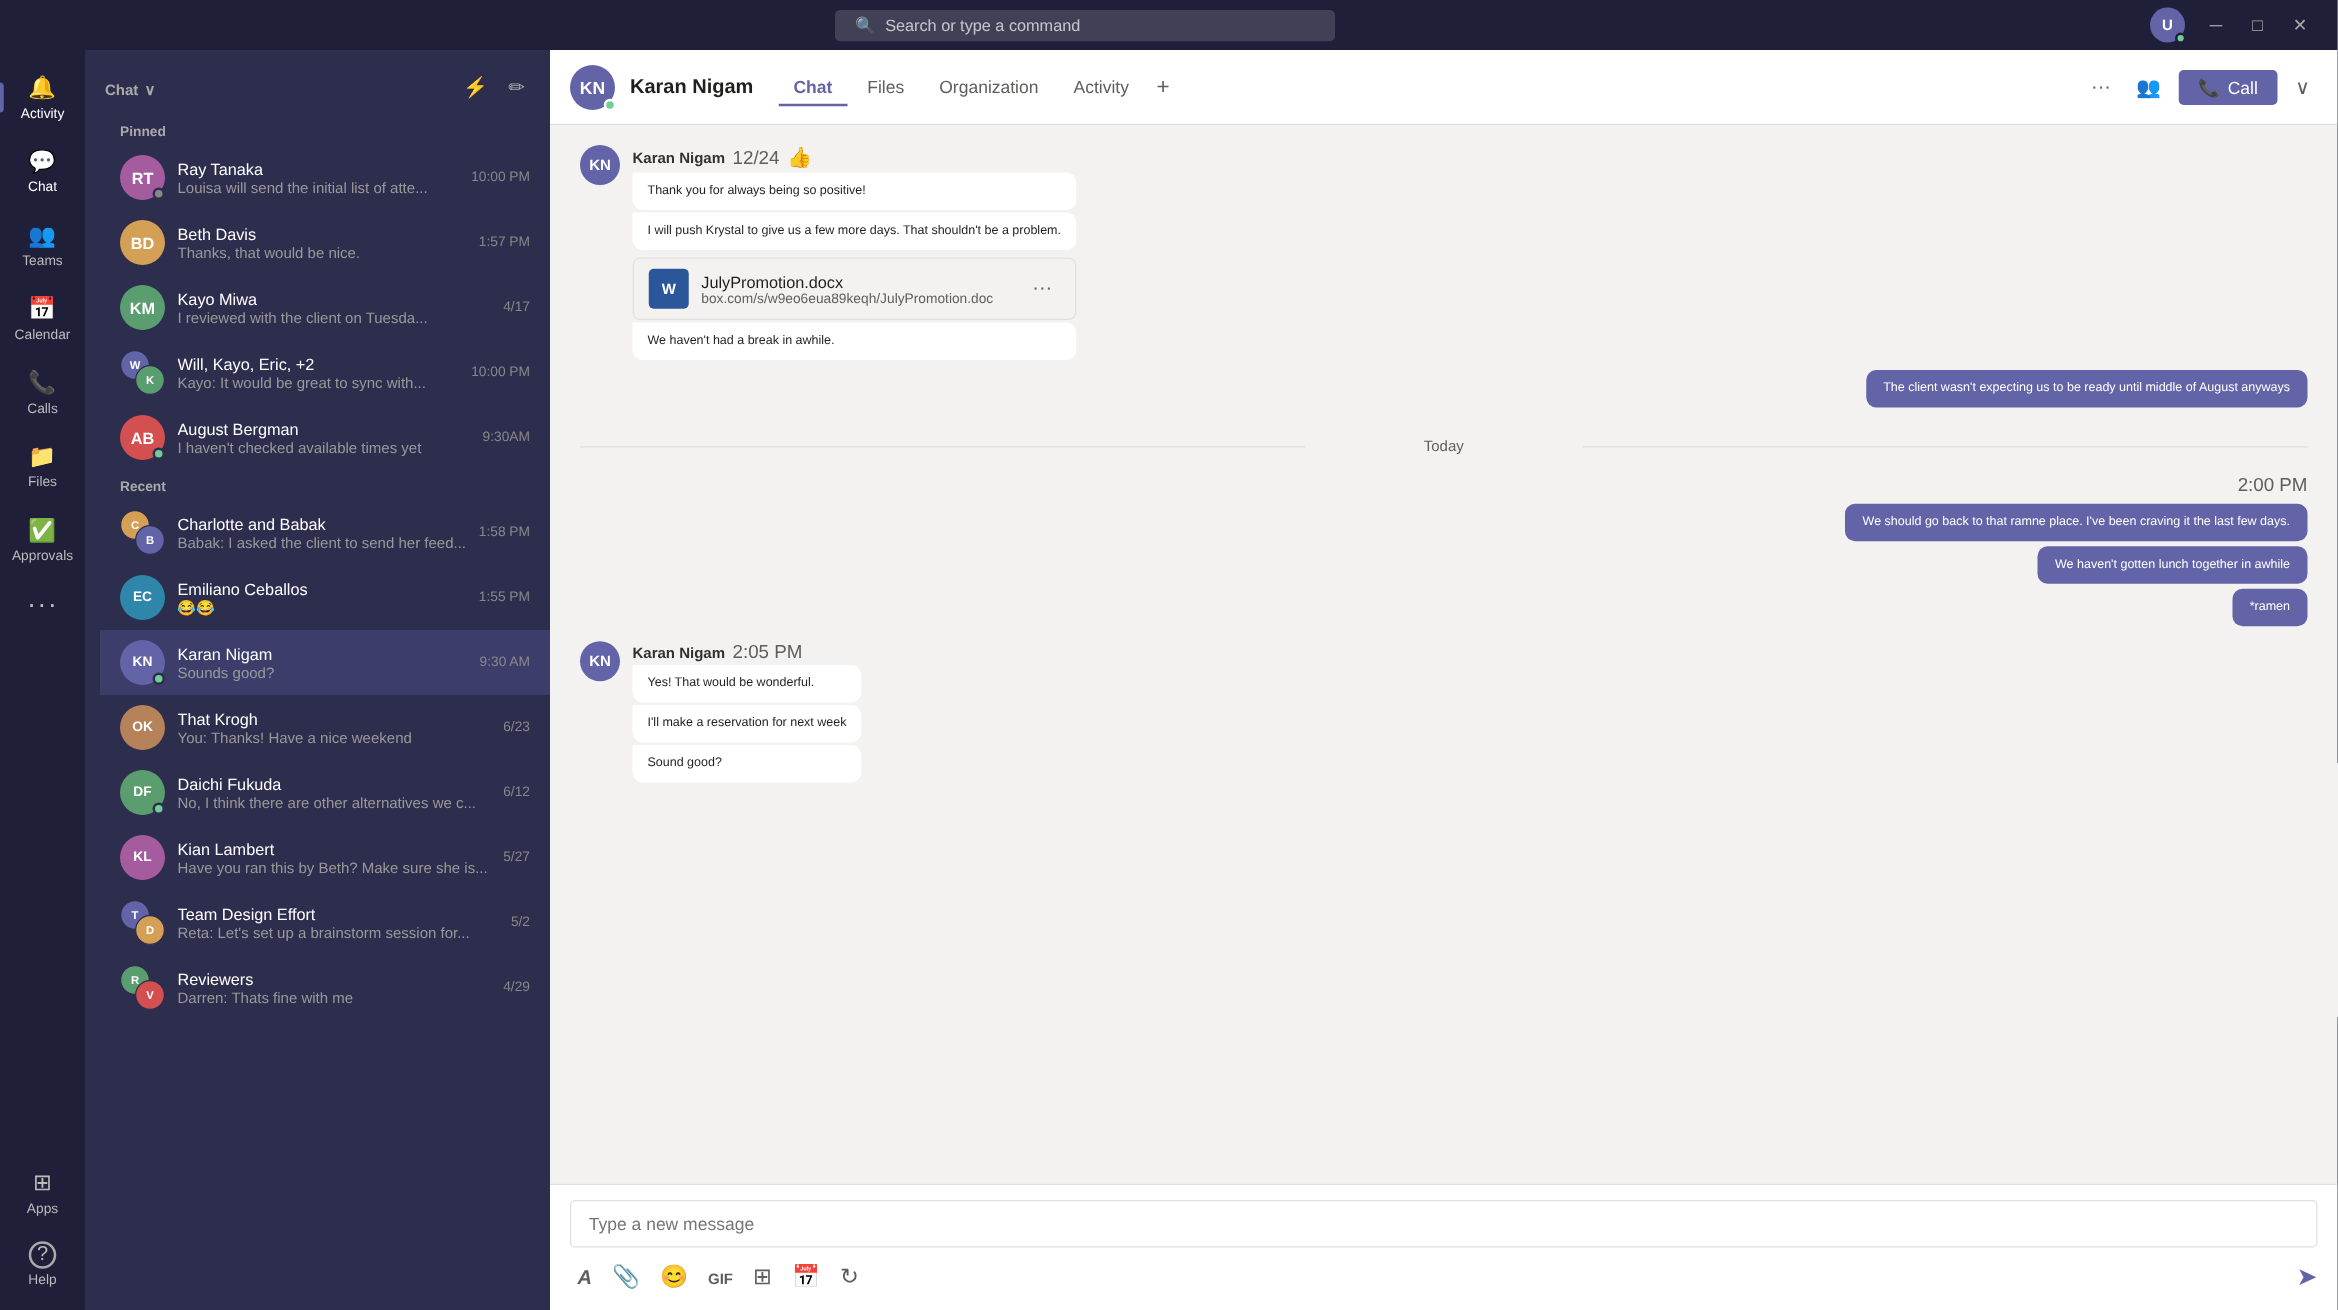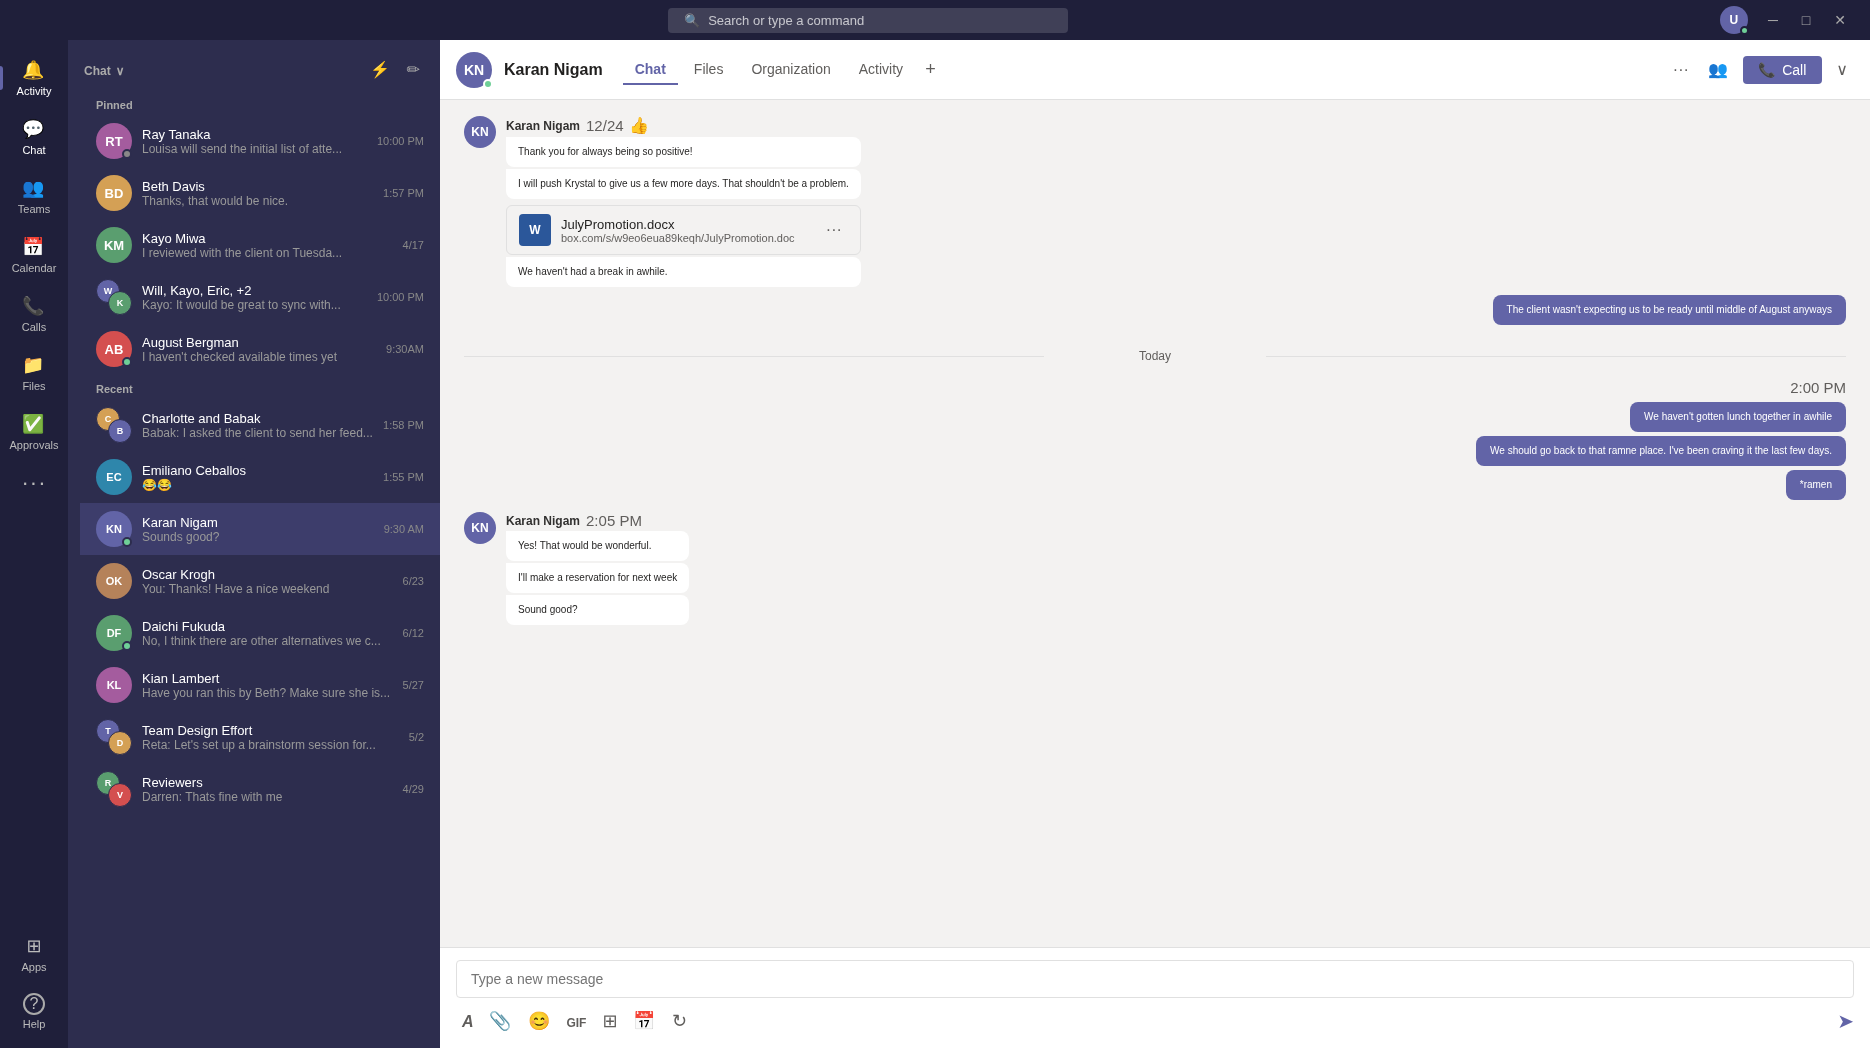--- a/index.html
+++ b/index.html
@@ -656,21 +656,21 @@
           <div class="chat-info">
             <div class="chat-name">Karan Nigam</div>
             <div class="chat-preview">Sounds good?</div>
           </div>
           <div class="chat-time">9:30 AM</div>
         </div>
 
         <div class="chat-item">
           <div class="avatar" style="background:#b5825a;font-size:11px">OK</div>
           <div class="chat-info">
-            <div class="chat-name">Oscar Krogh</div>
+            <div class="chat-name">That Krogh</div>
             <div class="chat-preview">You: Thanks! Have a nice weekend</div>
           </div>
           <div class="chat-time">6/23</div>
         </div>
 
         <div class="chat-item">
           <div class="avatar" style="background:#5a9e6f;font-size:11px">DF<div class="status-dot status-online"></div></div>
           <div class="chat-info">
             <div class="chat-name">Daichi Fukuda</div>
             <div class="chat-preview">No, I think there are other alternatives we c...</div>
@@ -769,22 +769,22 @@
         <div class="outgoing-cluster">
           <div class="outgoing-bubble">The client wasn't expecting us to be ready until middle of August anyways</div>
         </div>
 
         <div class="date-divider">Today</div>
 
         <div class="outgoing-cluster">
           <div style="display:flex;align-items:center;gap:6px;justify-content:flex-end;margin-bottom:2px;">
             <span class="msg-time">2:00 PM</span>
           </div>
+          <div class="outgoing-bubble">We should go back to that ramne place. I've been craving it the last few days.</div>
           <div class="outgoing-bubble">We haven't gotten lunch together in awhile</div>
-          <div class="outgoing-bubble">We should go back to that ramne place. I've been craving it the last few days.</div>
           <div class="outgoing-bubble" style="max-width:120px">*ramen</div>
         </div>
 
         <div class="message-group">
           <div class="msg-avatar" style="background:#6264a7">KN</div>
           <div class="message-content">
             <div class="message-meta">
               <span class="msg-sender">Karan Nigam</span>
               <span class="msg-time">2:05 PM</span>
             </div>

